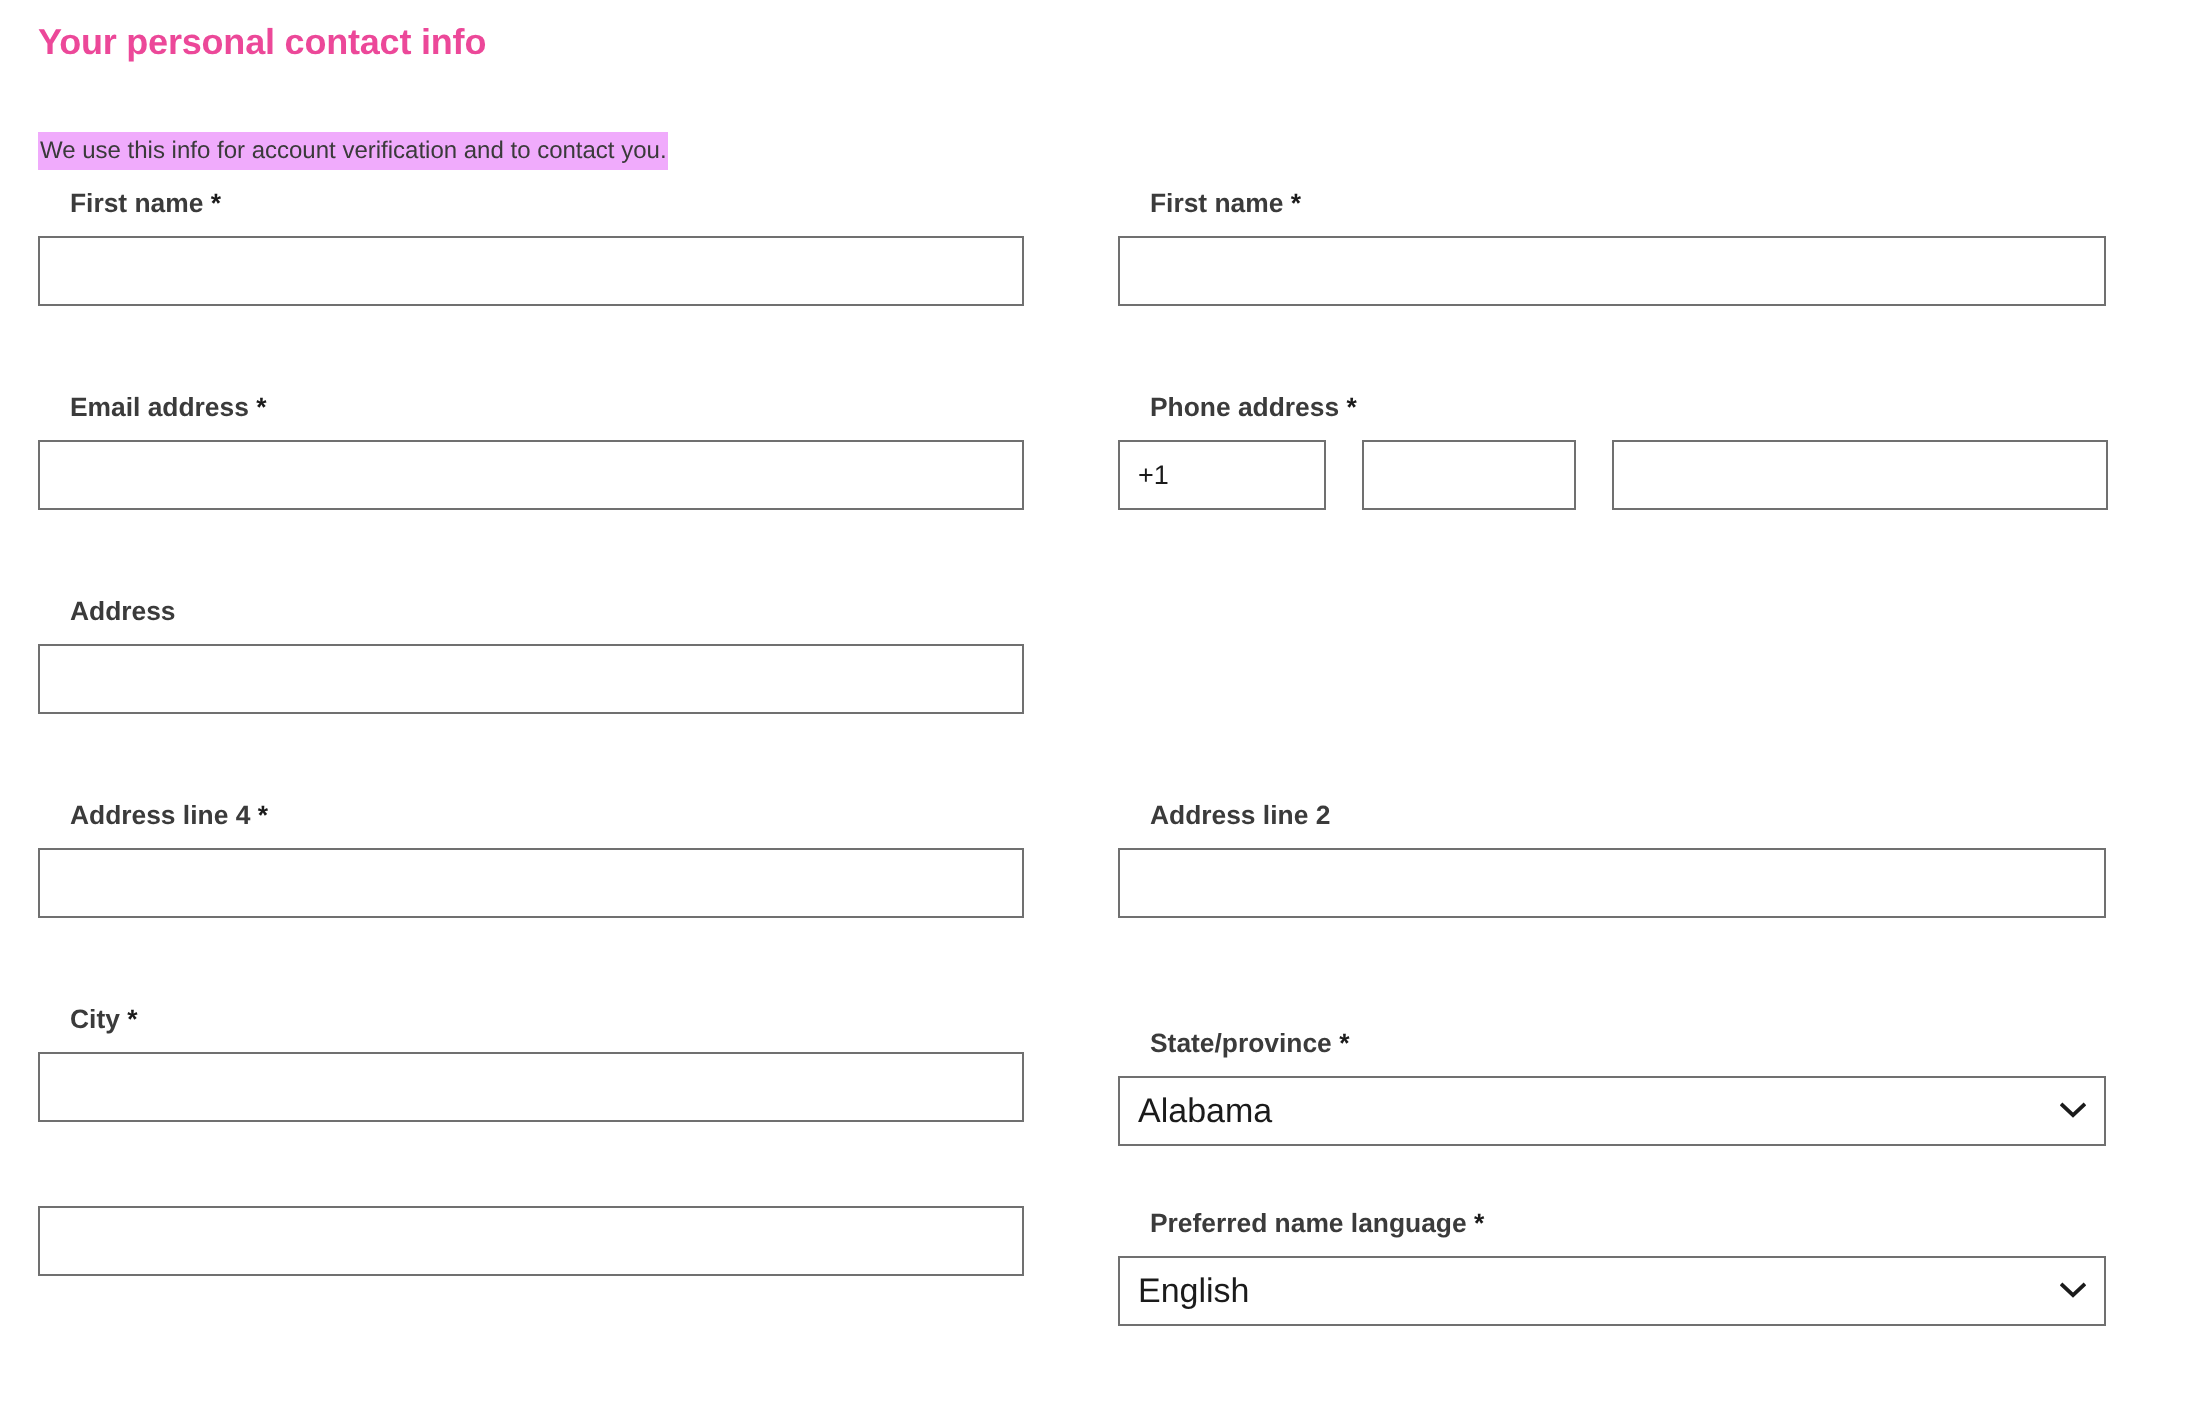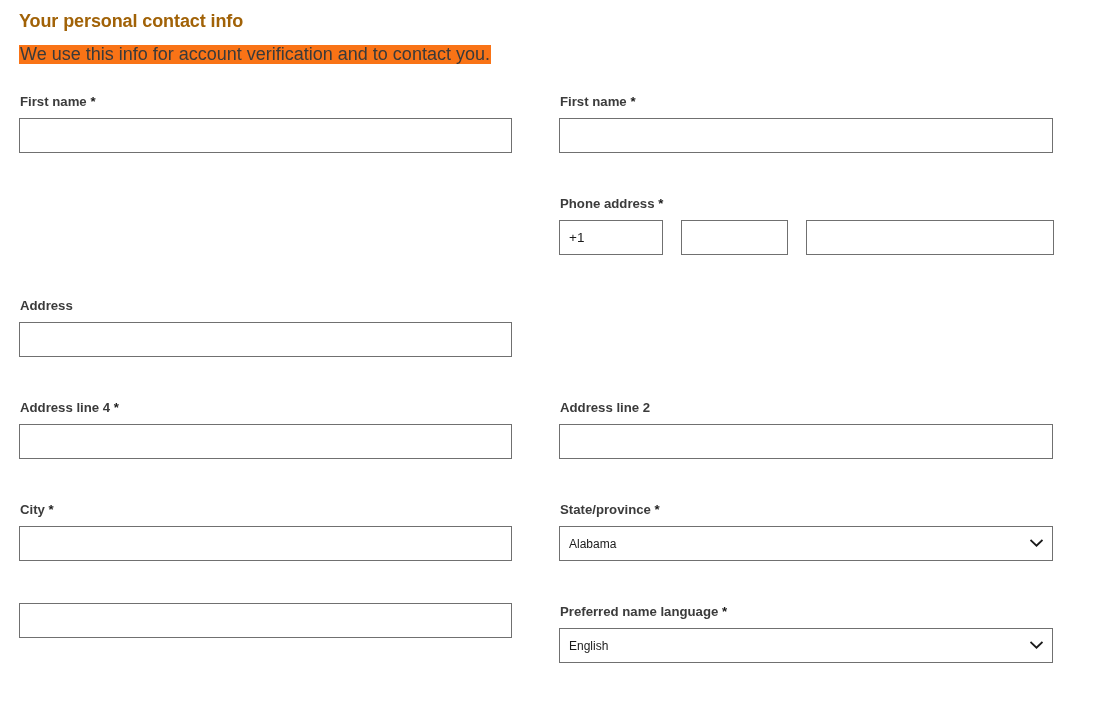--- a/index.html
+++ b/index.html
@@ -26,54 +26,54 @@
     padding: 0;
   }
 
   
   .form-heading {
     position: absolute;
     left: 19px;
     top: 10px;
     font-size: 18px;
     font-weight: bold;
-    color: #a16207;
+    color: #ec4899;
     letter-spacing: -0.1px;
     line-height: 22px;
     margin: 0;
     white-space: nowrap;
   }
 
   .form-subtitle {
     position: absolute;
     left: 19px;
-    top: 45px;
-    font-size: 18px;
+    top: 66px;
+    font-size: 12px;
     font-weight: normal;
     color: #3a3a3a;
     line-height: 19px;
     margin: 0;
     white-space: nowrap;
-    background: #f97316;
+    background: #f0abfc;
     padding: 0 1px;
   }
 
   
   .field {
     position: absolute;
     box-sizing: border-box;
   }
 
   .field-label {
     font-size: 13.2px;
     font-weight: bold;
     color: #3b3b3b;
     line-height: 17px;
     display: block;
-    margin: 0 0 8px 1px;
+    margin: 0 0 8px 16px;
     white-space: nowrap;
   }
   .req-star {
     color: #1b1b1b;
     font-weight: bold;
   }
 
   .text-input {
     display: block;
     box-sizing: border-box;
@@ -109,21 +109,21 @@
     width: 100%;
     height: 35px;
   }
   .select-box {
     box-sizing: border-box;
     width: 100%;
     height: 35px;
     border: 1px solid #707070;
     background: #ffffff;
     font-family: "Liberation Sans", sans-serif;
-    font-size: 12px;
+    font-size: 17px;
     color: #1b1b1b;
     padding: 0 30px 0 9px;
     display: flex;
     align-items: center;
     cursor: pointer;
     user-select: none;
   }
   .select-caret {
     position: absolute;
     right: 10px;
@@ -153,20 +153,27 @@
   </div>
 
   <div class="field" style="left:559px; top:93px; width:494px;">
     <label class="field-label">
       <span>First name</span>
       <span class="req-star">*</span>
     </label>
     <input class="text-input" type="text" value="" style="">
   </div>
 
+  <div class="field" style="left:19px; top:195px; width:493px;">
+    <label class="field-label">
+      <span>Email address</span>
+      <span class="req-star">*</span>
+    </label>
+    <input class="text-input" type="text" value="" style="">
+  </div>
 
   <div class="field" style="left:559px; top:195px; width:494px;">
     <label class="field-label">
       <span>Phone address</span>
       <span class="req-star">*</span>
     </label>
     <div class="phone-row">
       <input class="text-input phone-cc" type="text" value="+1" style="">
       <span class="phone-gap-a"></span>
       <input class="text-input phone-area" type="text" value="" style="">
@@ -198,21 +205,21 @@
   </div>
 
   <div class="field" style="left:19px; top:501px; width:493px;">
     <label class="field-label">
       <span>City</span>
       <span class="req-star">*</span>
     </label>
     <input class="text-input" type="text" value="" style="">
   </div>
 
-  <div class="field" style="left:559px; top:501px; width:494px;">
+  <div class="field" style="left:559px; top:513px; width:494px;">
     <label class="field-label">
       <span>State/province</span>
       <span class="req-star">*</span>
     </label>
     <div class="select-wrap">
       <div class="select-box">Alabama</div>
       <span class="select-caret">
         <svg width="13" height="9" viewBox="0 0 13 9" aria-hidden="true">
           <path d="M1.2 1.6 L6.5 6.6 L11.8 1.6" fill="none" stroke="#1b1b1b" stroke-width="1.9" stroke-linecap="square"></path>
         </svg>

